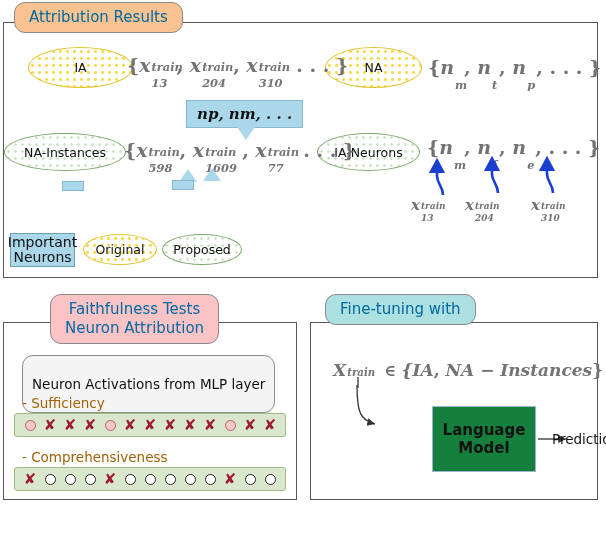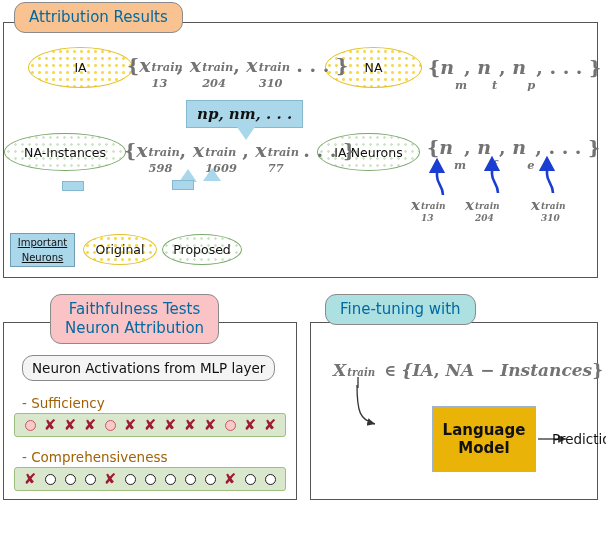--- a/index.html
+++ b/index.html
@@ -112,34 +112,33 @@
   #callout-nm{ left:62px; top:181px; }
   #callout-nm .tail{ left:116px; }
   #callout-nt{ left:172px; top:180px; }
   #callout-nt .tail{ left:30px; }
 
   
   #legend{ position:absolute; left:10px; top:233px; height:36px; }
   #legend-important{
     position:absolute;left:0;top:0;width:65px;height:34px;
     background:#abd7ea;border:1.2px solid #6e9fb5;
-    font-size:10px;line-height:15px;color:#111;
+    font-size:14px;line-height:15px;color:#111;
     display:flex;align-items:center;justify-content:center;text-align:center;
     box-sizing:border-box;
-    text-decoration:underline;
   }
   #legend-original{ left:73px; top:1px; width:74px; height:31px; font-size:12.5px;}
   #legend-proposed{ left:152px; top:1px; width:80px; height:31px; font-size:12.5px;}
 
   
   #neuron-act-pill{
     position:absolute; left:22px; top:355px;
     border:1.2px solid #8a8a8a; border-radius:11px;
     background:#f4f4f4; color:#111;
-    font-size:13.5px; padding:4px 9px; box-sizing:border-box;
+    font-size:13.5px; padding:20px 9px; box-sizing:border-box;
     white-space:nowrap;
   }
   .test-label{
     position:absolute;font-size:13.5px;color:#a16207;white-space:nowrap;text-align:right;
   }
   #label-sufficiency{ left:22px; top:395px; }
   #label-comprehensiveness{ left:22px; top:449px; }
 
   .token-strip{
     position:absolute;
@@ -167,21 +166,21 @@
     font-family:"DejaVu Sans", sans-serif;
   }
   .tok.cross-dark::before{ content:"✘"; }
 
   
   #math-xtrain{
     position:absolute; left:333px; top:360px; font-size:17px;
   }
   #lm-box{
     position:absolute; left:432px; top:406px; width:104px; height:66px;
-    background:#eab308; border:1.2px solid #9db4cd;
+    background:#15803d; border:1.2px solid #9db4cd;
     display:flex;align-items:center;justify-content:center;
     text-align:center;font-size:15px;font-weight:bold;color:#111;line-height:18px;
     box-sizing:border-box;
   }
   #prediction-label{
     position:absolute; left:552px; top:431px; font-size:13.5px; color:#111;white-space:nowrap;
   }
   svg.overlay{position:absolute;left:0;top:0;width:606px;height:534px;pointer-events:none;}
 </style>
 </head>

